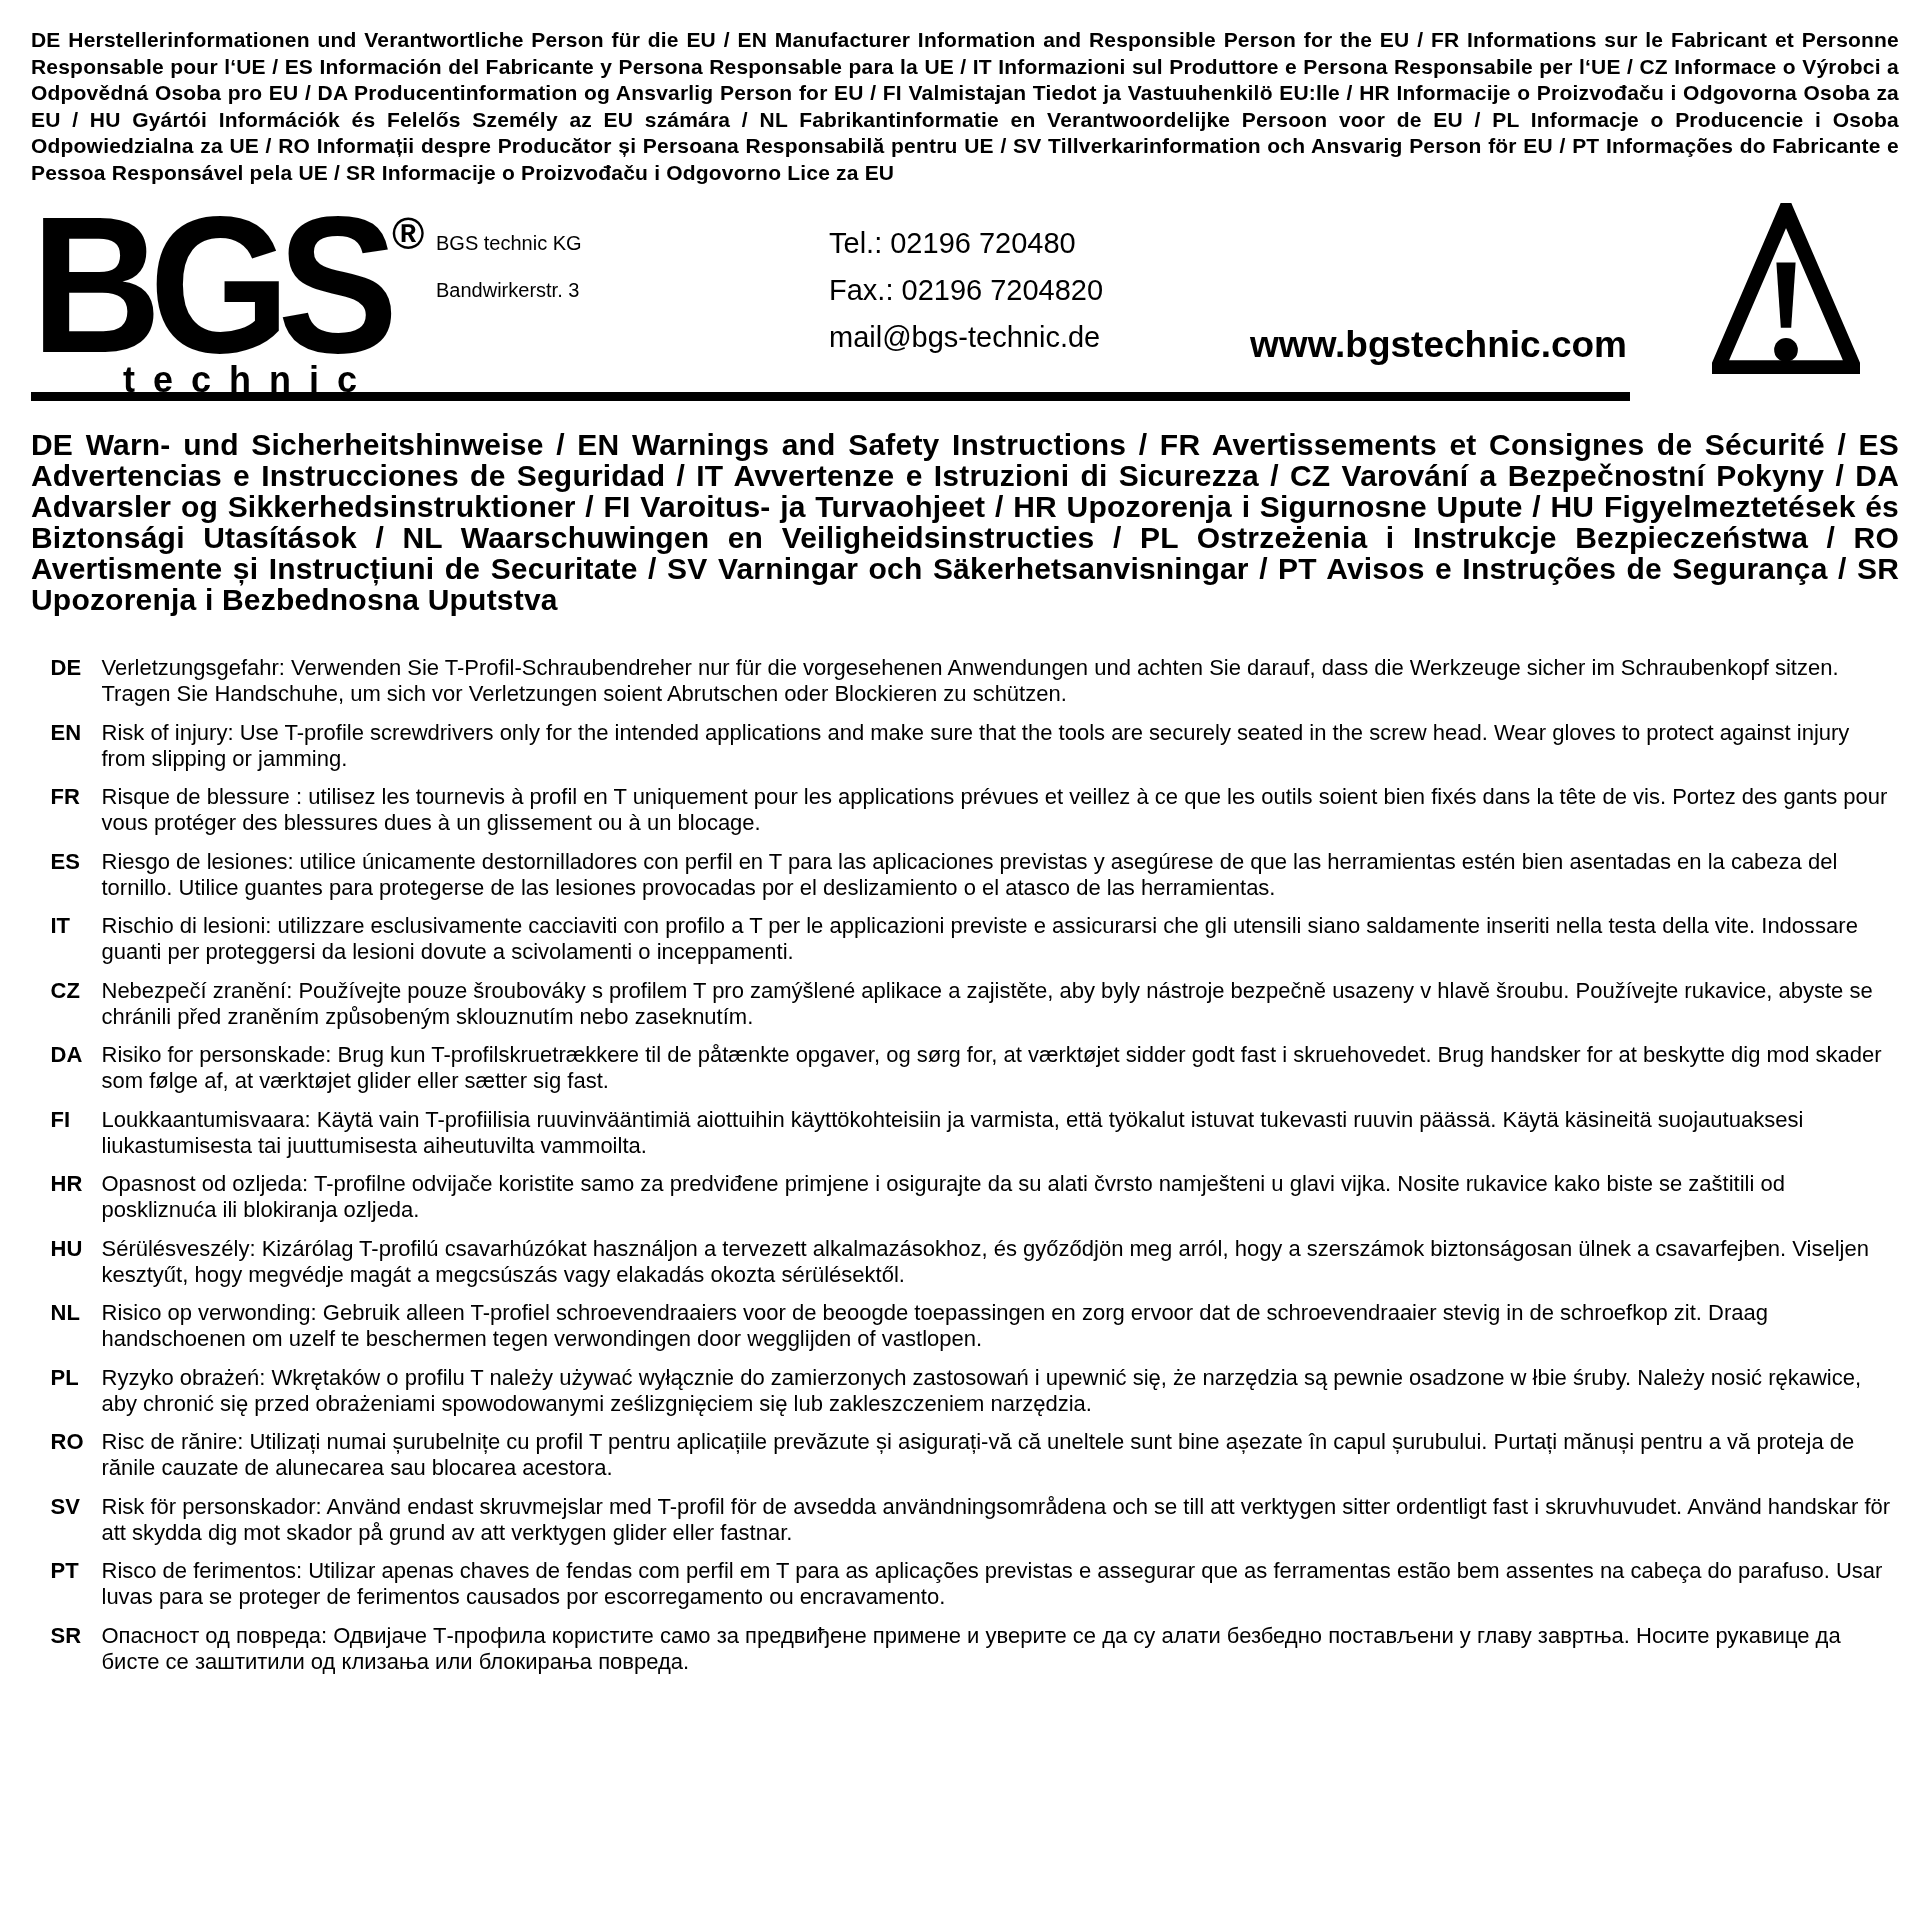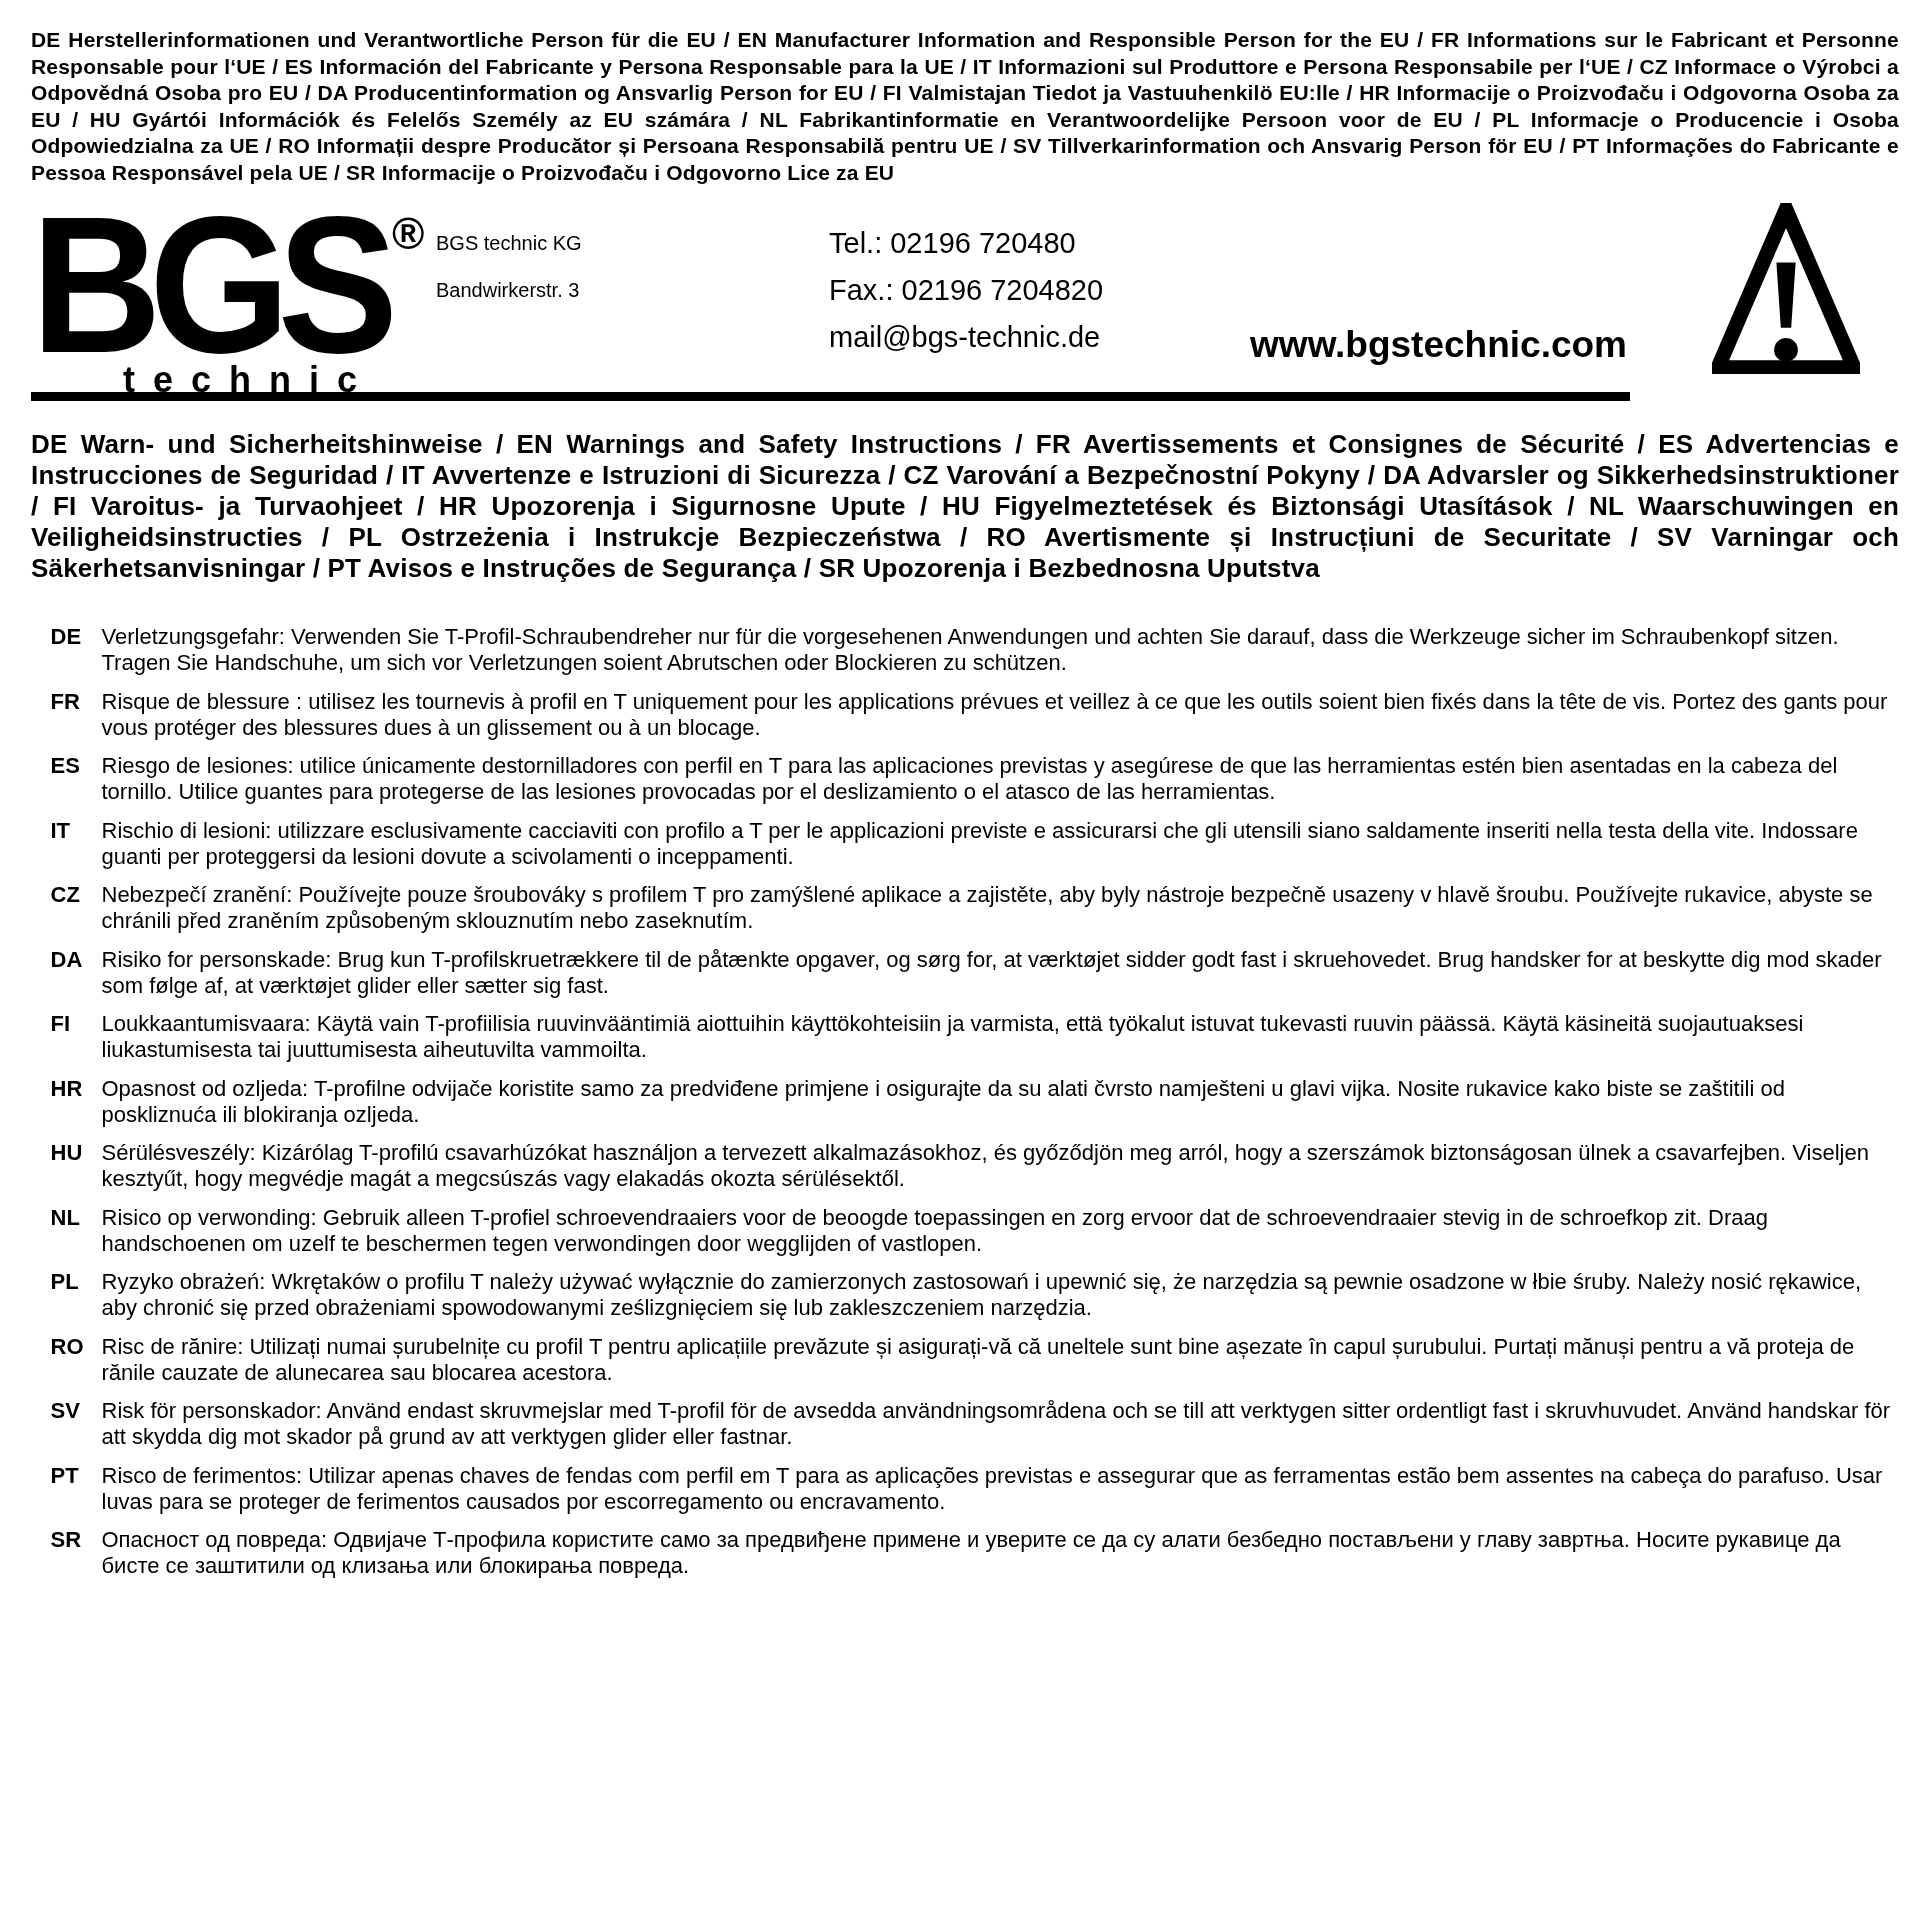--- a/index.html
+++ b/index.html
@@ -70,21 +70,21 @@
     width: 148px;
     height: 171px;
   }
   .divider {
     height: 9.3px;
     background: #000;
     margin: 6.2px 269px 0 0;
   }
   .h2 {
     font-weight: bold;
-    font-size: 26px;
+    font-size: 30px;
     line-height: 31px;
     text-align: justify;
     margin-top: 28px;
     letter-spacing: 0.2px;
   }
   .warnings { margin-top: 40px; padding-left: 19.5px; }
   .warning-item {
     display: grid;
     grid-template-columns: 51px 1fr;
     margin-bottom: 12.5px;
@@ -134,20 +134,24 @@
 
   <div class="h2">DE Warn- und Sicherheitshinweise  /  EN Warnings and Safety Instructions  /  FR Avertissements et Consignes de Sécurité  /  ES Advertencias e Instrucciones de Seguridad  /  IT Avvertenze e Istruzioni di Sicurezza  /  CZ Varování a Bezpečnostní Pokyny  /  DA Advarsler og Sikkerhedsinstruktioner  /  FI Varoitus- ja Turvaohjeet  /  HR Upozorenja i Sigurnosne Upute  /  HU Figyelmeztetések és Biztonsági Utasítások  /  NL Waarschuwingen en Veiligheidsinstructies  /  PL Ostrzeżenia i Instrukcje Bezpieczeństwa  /  RO Avertismente și Instrucțiuni de Securitate  /  SV Varningar och Säkerhetsanvisningar  /  PT Avisos e Instruções de Segurança  /  SR Upozorenja i Bezbednosna Uputstva</div>
 
   <div class="warnings">
 
       <div class="warning-item">
         <span class="code">DE</span>
         <span class="text">Verletzungsgefahr: Verwenden Sie T-Profil-Schraubendreher nur für die vorgesehenen Anwendungen und achten Sie darauf, dass die Werkzeuge sicher im Schraubenkopf sitzen. Tragen Sie Handschuhe, um sich vor Verletzungen soient Abrutschen oder Blockieren zu schützen.</span>
       </div>
 
+      <div class="warning-item">
+        <span class="code">EN</span>
+        <span class="text">Risk of injury: Use T-profile screwdrivers only for the intended applications and make sure that the tools are securely seated in the screw head. Wear gloves to protect against injury from slipping or jamming.</span>
+      </div>
 
       <div class="warning-item">
         <span class="code">FR</span>
         <span class="text">Risque de blessure : utilisez les tournevis à profil en T uniquement pour les applications prévues et veillez à ce que les outils soient bien fixés dans la tête de vis. Portez des gants pour vous protéger des blessures dues à un glissement ou à un blocage.</span>
       </div>
 
       <div class="warning-item">
         <span class="code">ES</span>
         <span class="text">Riesgo de lesiones: utilice únicamente destornilladores con perfil en T para las aplicaciones previstas y asegúrese de que las herramientas estén bien asentadas en la cabeza del tornillo. Utilice guantes para protegerse de las lesiones provocadas por el deslizamiento o el atasco de las herramientas.</span>
       </div>

